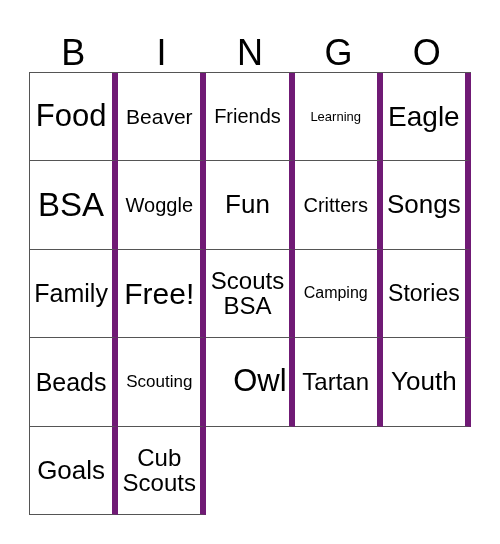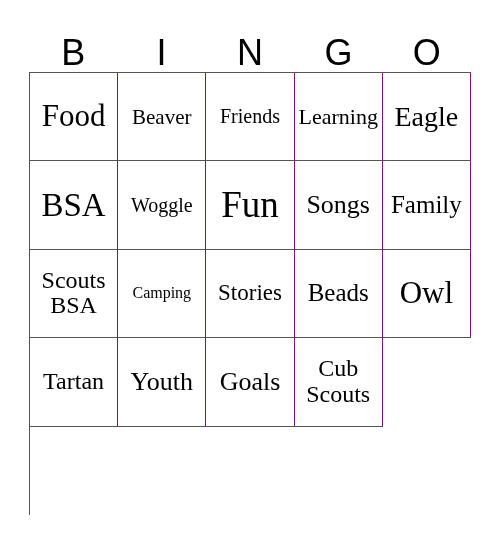--- a/index.html
+++ b/index.html
@@ -53,31 +53,30 @@
     height: 443px;
     display: grid;
     grid-template-columns: repeat(5, 1fr);
     grid-template-rows: repeat(5, 1fr);
     border-top: 1px solid #555555;
     border-left: 1px solid #555555;
     box-sizing: border-box;
     background: #ffffff;
   }
   .cell {
-    border-right: 1px solid #701a75;
+    border-right: 6px solid #701a75;
     border-bottom: 1px solid #555555;
     box-sizing: border-box;
     display: flex;
     align-items: center;
     justify-content: center;
     text-align: center;
     overflow: hidden;
     background: #ffffff;
     padding: 0 2px;
-    font-family: Liberation Serif, serif;
   }
   .cell-text {
     display: block;
     width: 100%;
     line-height: 1.06;
     font-weight: 400;
     color: #000000;
     white-space: pre-line;
   }
 </style>
@@ -99,59 +98,68 @@
     <div class="cell">
         <span class="cell-text" style="font-size: 31px;">Food</span>
       </div>
     <div class="cell">
         <span class="cell-text" style="font-size: 21px;">Beaver</span>
       </div>
     <div class="cell">
         <span class="cell-text" style="font-size: 20px;">Friends</span>
       </div>
     <div class="cell">
-        <span class="cell-text" style="font-size: 22px;">Learning</span>
+        <span class="cell-text" style="font-size: 13px;">Learning</span>
       </div>
 
     <div class="cell">
         <span class="cell-text" style="font-size: 28px;">Eagle</span>
       </div>
     <div class="cell">
         <span class="cell-text" style="font-size: 33px;">BSA</span>
       </div>
     <div class="cell">
         <span class="cell-text" style="font-size: 20px; text-align: center;">Woggle</span>
       </div>
     <div class="cell">
-        <span class="cell-text" style="font-size: 37px;">Fun</span>
+        <span class="cell-text" style="font-size: 26px;">Fun</span>
+      </div>
+    <div class="cell">
+        <span class="cell-text" style="font-size: 20px;">Critters</span>
       </div>
 
     <div class="cell">
         <span class="cell-text" style="font-size: 26px; text-align: center;">Songs</span>
       </div>
     <div class="cell">
         <span class="cell-text" style="font-size: 25px;">Family</span>
+      </div>
+    <div class="cell">
+        <span class="cell-text" style="font-size: 30px;">Free!</span>
       </div>
     <div class="cell">
         <span class="cell-text" style="font-size: 24px;">Scouts
 BSA</span>
       </div>
 
     <div class="cell">
         <span class="cell-text" style="font-size: 16px;">Camping</span>
       </div>
     <div class="cell">
         <span class="cell-text" style="font-size: 23px;">Stories</span>
       </div>
     <div class="cell">
         <span class="cell-text" style="font-size: 25px;">Beads</span>
       </div>
+    <div class="cell">
+        <span class="cell-text" style="font-size: 17px;">Scouting</span>
+      </div>
 
     <div class="cell">
-        <span class="cell-text" style="font-size: 31px;">Owl</span>
+        <span class="cell-text" style="font-size: 31px; text-align: right;">Owl</span>
       </div>
     <div class="cell">
         <span class="cell-text" style="font-size: 24px;">Tartan</span>
       </div>
     <div class="cell">
         <span class="cell-text" style="font-size: 26px;">Youth</span>
       </div>
     <div class="cell">
         <span class="cell-text" style="font-size: 26px;">Goals</span>
       </div>

